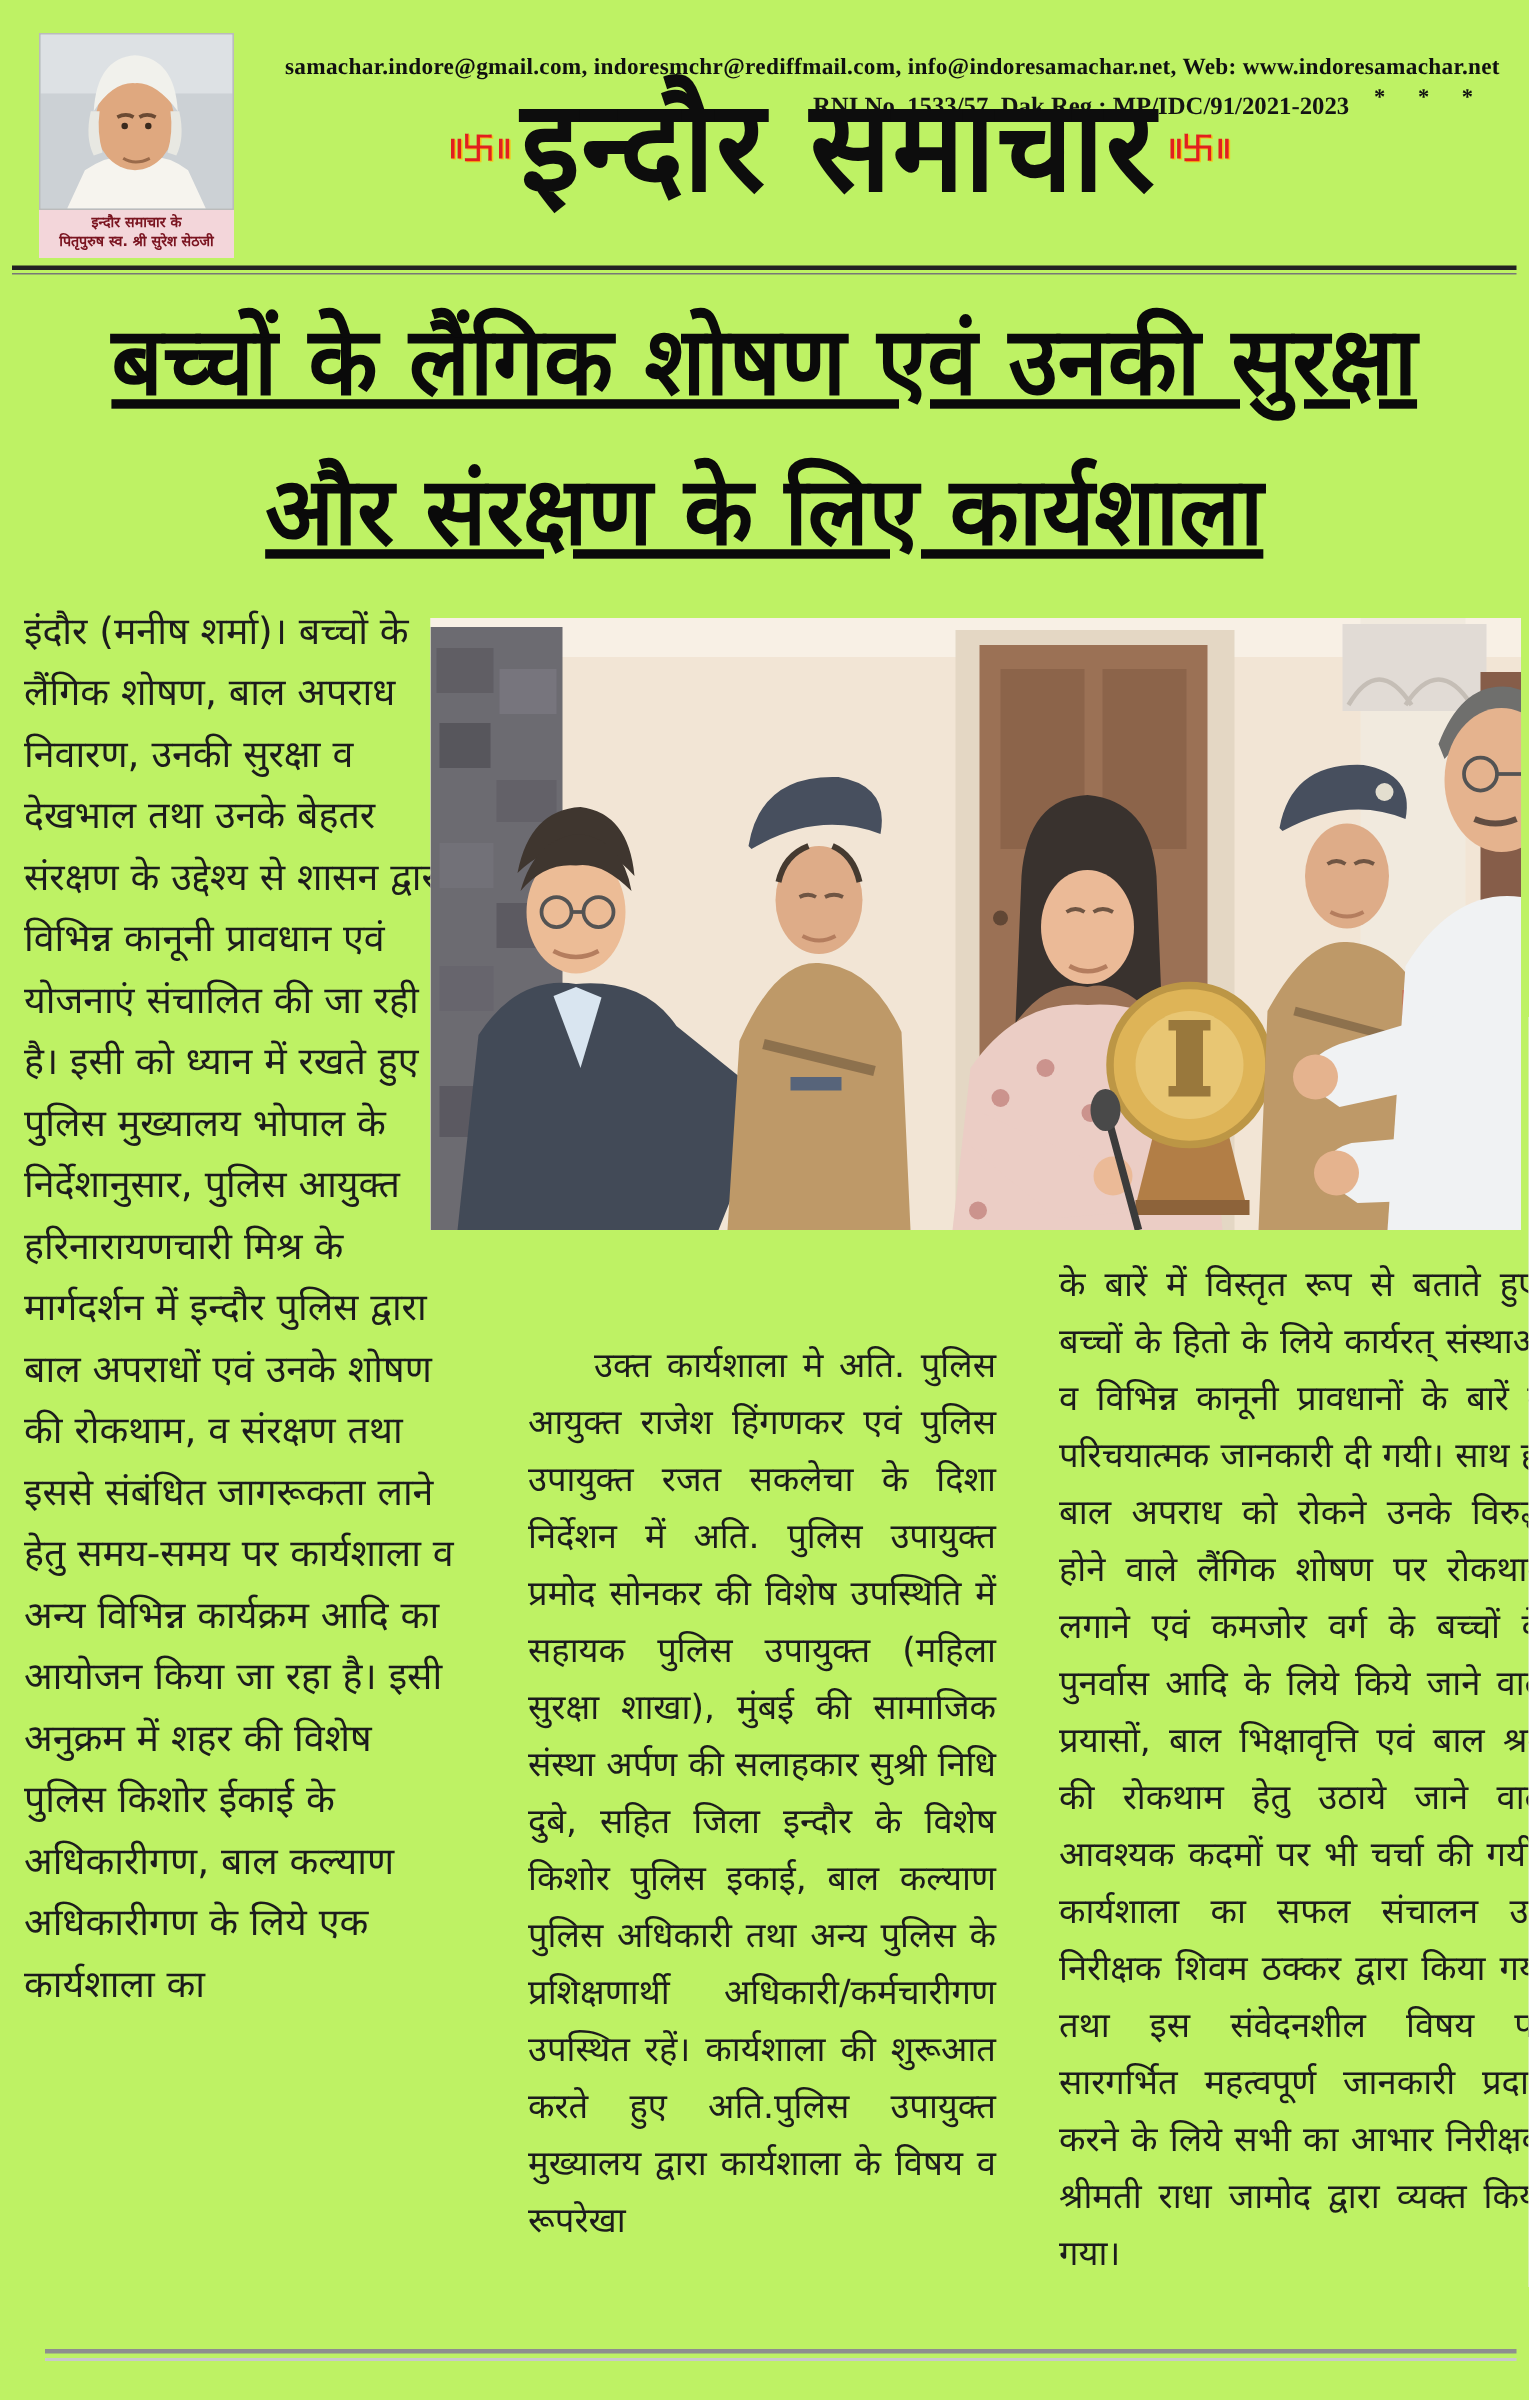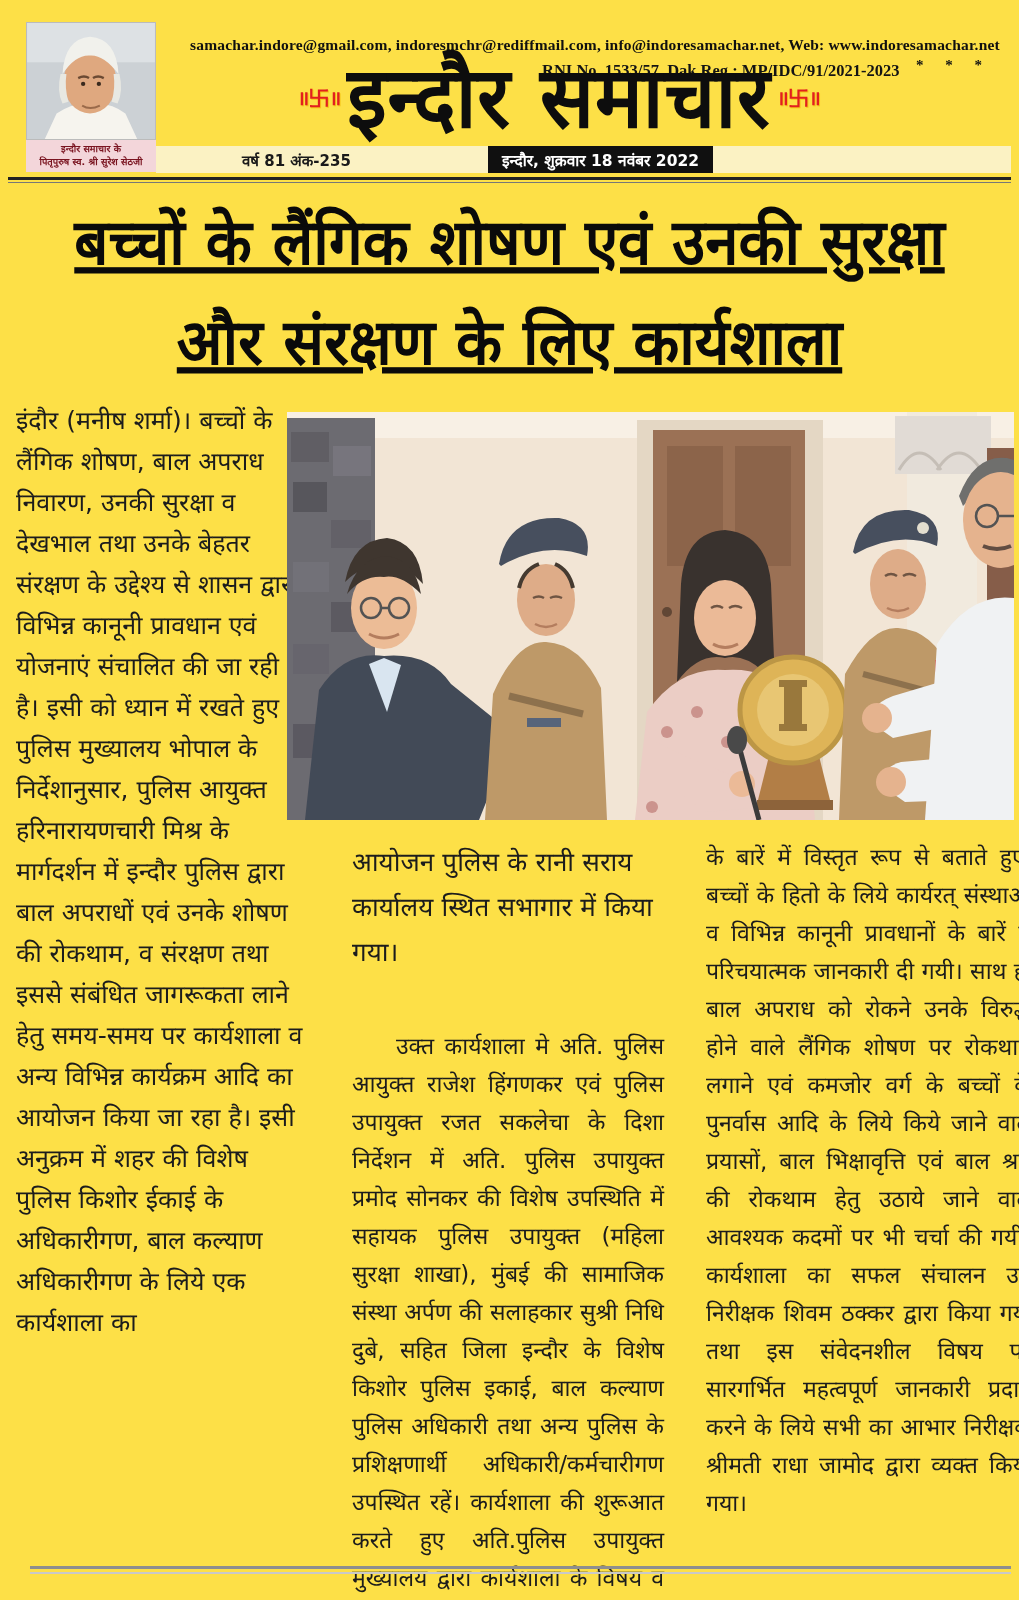--- a/index.html
+++ b/index.html
@@ -1,20 +1,20 @@
 <!DOCTYPE html>
 <html lang="hi"><head>
 <meta charset="utf-8">
 <style>
   * { margin:0; padding:0; box-sizing:border-box; }
   html,body { background:#e9e9e9; }
   body { font-family:"DejaVu Sans", sans-serif; }
   .page {
     position:relative; width:1019px; height:1600px; margin:0 auto;
-    background:#fde047; overflow:hidden; color:#141414;
+    background:#bef264; overflow:hidden; color:#141414;
   }
 
   
   .email-line {
     position:absolute; top:36px; left:190px; width:800px;
     font-family:"Liberation Serif", serif; font-weight:bold;
     font-size:15.5px; color:#101010; letter-spacing:.2px; white-space:nowrap;
   }
   .rni-line {
     position:absolute; top:61px; left:542px;
@@ -123,24 +123,20 @@
       <circle cx="57" cy="62" r="2.2" fill="#3a2a1e"></circle>
       <circle cx="73" cy="62" r="2.2" fill="#3a2a1e"></circle>
       <path d="M56 84 Q64 89 74 84" stroke="#9a6a4a" stroke-width="2" fill="none"></path>
     </svg>
     <div class="portrait-caption">
       <div>इन्दौर समाचार के</div>
       <div>पितृपुरुष स्व. श्री सुरेश सेठजी</div>
     </div>
   </div>
 
-  <div class="info-band">
-    <span class="issue-no">वर्ष 81 अंक-235</span>
-    <span class="date-box">इन्दौर, शुक्रवार 18 नवंबर 2022</span>
-  </div>
   <div class="header-rule-1"></div>
   <div class="header-rule-2"></div>
 
   <div class="headline">
     <div class="hl">बच्चों के लैंगिक शोषण एवं उनकी सुरक्षा</div>
     <div class="hl">और संरक्षण के लिए कार्यशाला</div>
   </div>
 
   <div class="col-left">इंदौर (मनीष शर्मा)। बच्चों के लैंगिक शोषण, बाल अपराध निवारण, उनकी सुरक्षा व देखभाल तथा उनके बेहतर संरक्षण के उद्देश्य से शासन द्वारा विभिन्न कानूनी प्रावधान एवं योजनाएं संचालित की जा रही है। इसी को ध्यान में रखते हुए पुलिस मुख्यालय भोपाल के निर्देशानुसार, पुलिस आयुक्त हरिनारायणचारी मिश्र के मार्गदर्शन में इन्दौर पुलिस द्वारा बाल अपराधों एवं उनके शोषण की रोकथाम, व संरक्षण तथा इससे संबंधित जागरूकता लाने हेतु समय-समय पर कार्यशाला व अन्य विभिन्न कार्यक्रम आदि का आयोजन किया जा रहा है। इसी अनुक्रम में  शहर की विशेष पुलिस किशोर ईकाई के अधिकारीगण, बाल कल्याण अधिकारीगण के लिये एक कार्यशाला का</div>
 
@@ -254,21 +250,20 @@
       </g>
 
       <line x1="472" y1="408" x2="452" y2="334" stroke="#1e1e1e" stroke-width="5"></line>
       <ellipse cx="450" cy="328" rx="10" ry="14" fill="#2e2e2e"></ellipse>
 
       <rect width="727" height="408" fill="#ffffff" opacity="0.13"></rect>
     </svg>
   </div>
 
   <div class="col-mid">
-    <div class="p1">आयोजन पुलिस के रानी सराय कार्यालय स्थित सभागार में किया गया।</div>
     <div class="p2">उक्त कार्यशाला मे अति. पुलिस आयुक्त  राजेश हिंगणकर एवं पुलिस उपायुक्त  रजत सकलेचा के दिशा निर्देशन में अति. पुलिस उपायुक्त प्रमोद सोनकर की विशेष उपस्थिति में सहायक पुलिस उपायुक्त (महिला सुरक्षा शाखा), मुंबई की सामाजिक संस्था अर्पण की सलाहकार सुश्री निधि दुबे, सहित जिला इन्दौर के विशेष किशोर पुलिस इकाई, बाल कल्याण पुलिस अधिकारी तथा अन्य पुलिस के प्रशिक्षणार्थी अधिकारी/कर्मचारीगण उपस्थित रहें। कार्यशाला की शुरूआत करते हुए अति.पुलिस उपायुक्त मुख्यालय द्वारा कार्यशाला के विषय व रूपरेखा</div>
   </div>
 
   <div class="col-right">के बारें में विस्तृत रूप से बताते हुए, बच्चों के हितो के लिये कार्यरत् संस्थाओं व विभिन्न कानूनी प्रावधानों के बारें में परिचयात्मक जानकारी दी गयी। साथ ही बाल अपराध को रोकने उनके विरुद्ध होने वाले लैंगिक शोषण पर रोकथाम लगाने एवं कमजोर वर्ग के बच्चों के पुनर्वास आदि के लिये किये जाने वाले प्रयासों, बाल भिक्षावृत्ति एवं बाल श्रम की रोकथाम हेतु उठाये जाने वाले आवश्यक कदमों पर भी चर्चा की गयी। कार्यशाला का सफल संचालन उप निरीक्षक शिवम ठक्कर द्वारा किया गया तथा इस संवेदनशील विषय पर सारगर्भित महत्वपूर्ण जानकारी प्रदान करने के लिये सभी का आभार निरीक्षक श्रीमती राधा जामोद द्वारा व्यक्त किया गया।</div>
 
   <div class="bottom-rule-1"></div>
   <div class="bottom-rule-2"></div>
 
 </div>
 

